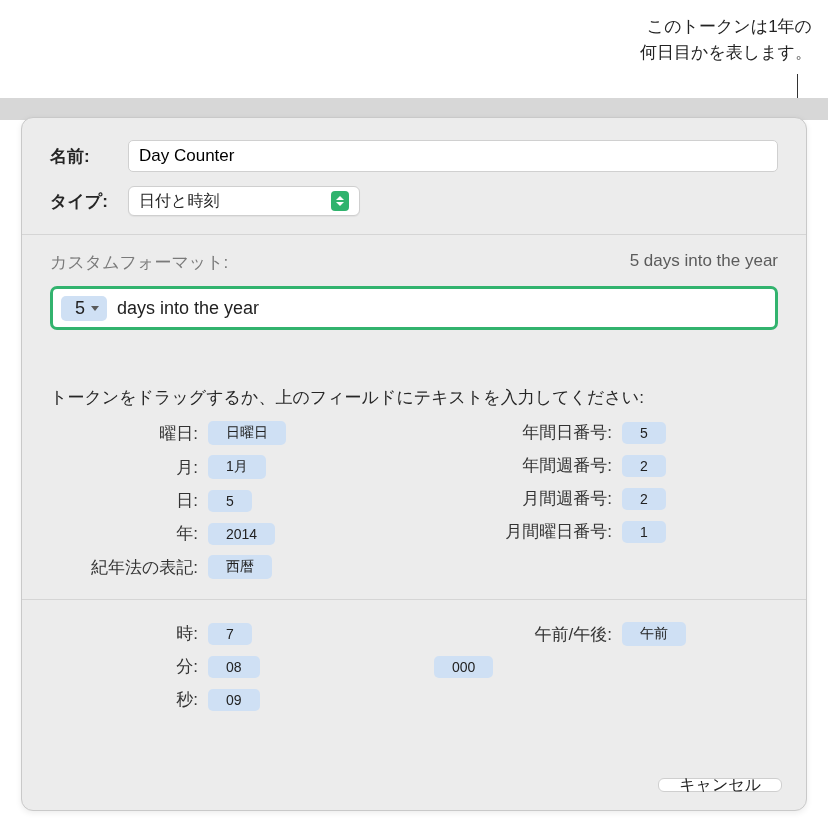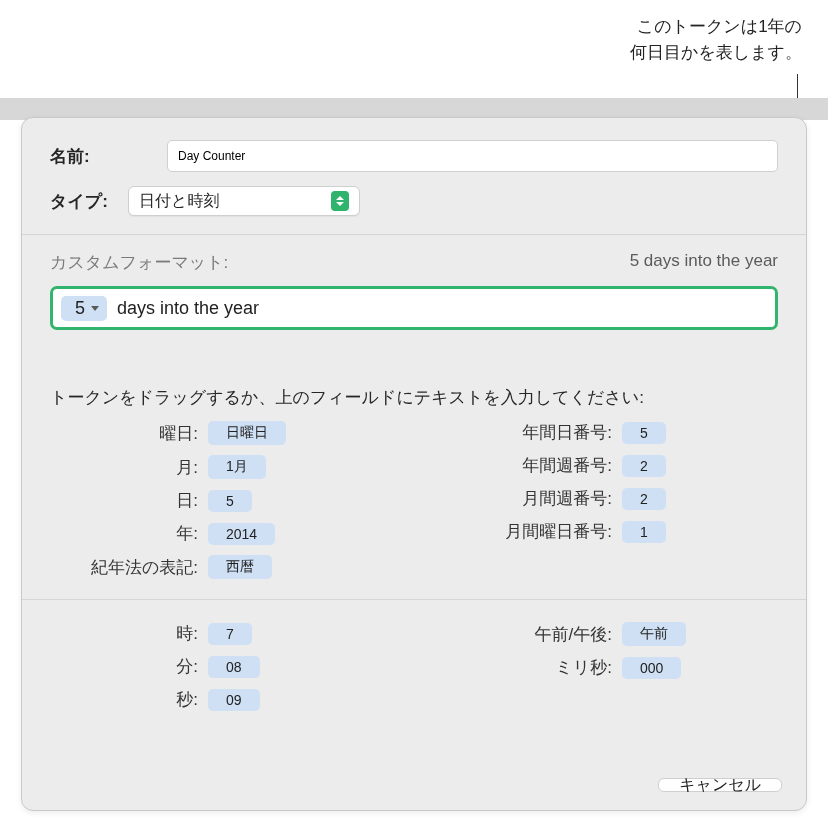--- a/index.html
+++ b/index.html
@@ -9,21 +9,21 @@
     background: #fff;
     width: 828px;
     height: 836px;
     overflow: hidden;
     font-size: 17px;
     color: #262626;
   }
   .callout {
     position: absolute;
     top: 14px;
-    right: 26px;
+    right: 16px;
     text-align: right;
     line-height: 1.55;
     font-size: 17px;
     color: #222;
   }
   .callout-line-v {
     position: absolute;
     top: 74px;
     right: 30px;
     width: 0;
@@ -64,22 +64,21 @@
     font-weight: 600;
     font-size: 17px;
   }
   .name-input {
     flex: 1;
     height: 32px;
     border: 1px solid #d0d0d0;
     border-radius: 5px;
     background: #fff;
     padding: 12px 10px;
-    font-size: 12px;
-    margin-left: 39px;
+    font-size: 17px;
   }
   .type-row { margin-top: 14px; margin-bottom: 18px; }
   .select-wrap {
     position: relative;
     width: 232px;
     height: 30px;
     background: #fff;
     border: 1px solid #cfcfcf;
     border-radius: 6px;
     display: flex;
@@ -314,21 +313,20 @@
           <span class="tklabel">秒:</span>
           <span class="token">09</span>
         </div>
     </div>
     <div class="tkcol right">
       <div class="tkrow">
           <span class="tklabel">午前/午後:</span>
           <span class="token">午前</span>
         </div>
       <div class="tkrow">
-          <span class="tklabel">ミリ秒:</span>
           <span class="token">000</span>
         </div>
     </div>
   </div>
 
   <div class="footer">
     <div class="btn btn-cancel">キャンセル</div>
   </div>
 
 </div>

